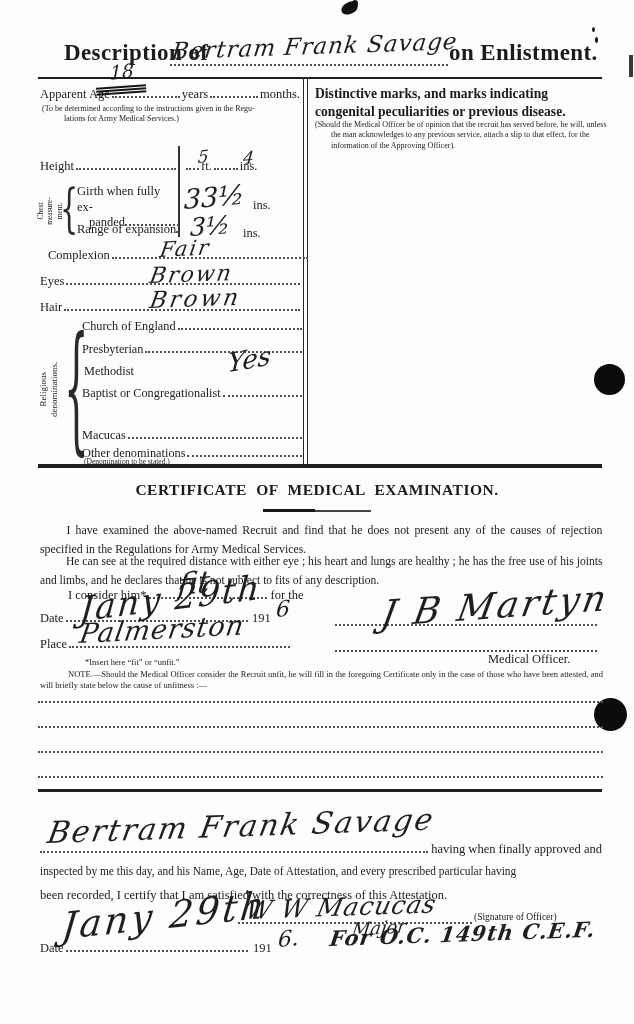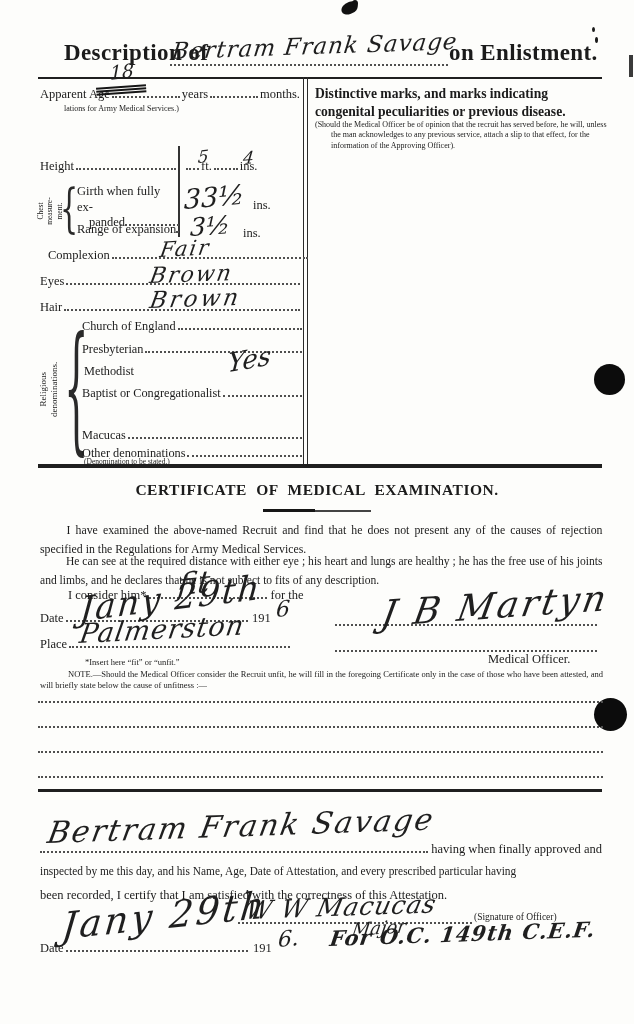--- a/index.html
+++ b/index.html
@@ -54,20 +54,21 @@
     <span>Apparent Age</span>
     <span class="ld" style="width:68px;margin:0 2px;"></span>
     <span>years</span>
     <span class="ld grow" style="margin:0 2px;"></span>
     <span>months.</span>
   </div>
   <div class="hw" style="left:110px;top:64px;font-size:19px;transform:rotate(-8deg) skewX(-8deg);">18</div>
   <div class="abs" style="left:96px;top:86px;width:50px;height:2px;background:#161616;transform:rotate(-4deg);box-shadow:0 3px #161616,0 6px #161616;"></div>
 
   <div class="abs fine" style="left:42px;top:104px;width:258px;">
+    <div>(To be determined according to the instructions given in the Regu-</div>
     <div style="margin-left:22px;">lations for Army Medical Services.)</div>
   </div>
 
   <div class="row print" style="left:40px;top:159px;width:136px;">
     <span>Height</span>
     <span class="ld grow" style="margin-left:2px;"></span>
   </div>
   <div class="abs" style="left:178px;top:146px;width:1.5px;height:91px;background:#333;"></div>
   <div class="row print" style="left:186px;top:159px;width:108px;">
     <span class="ld" style="width:13px;margin-right:2px;"></span>

